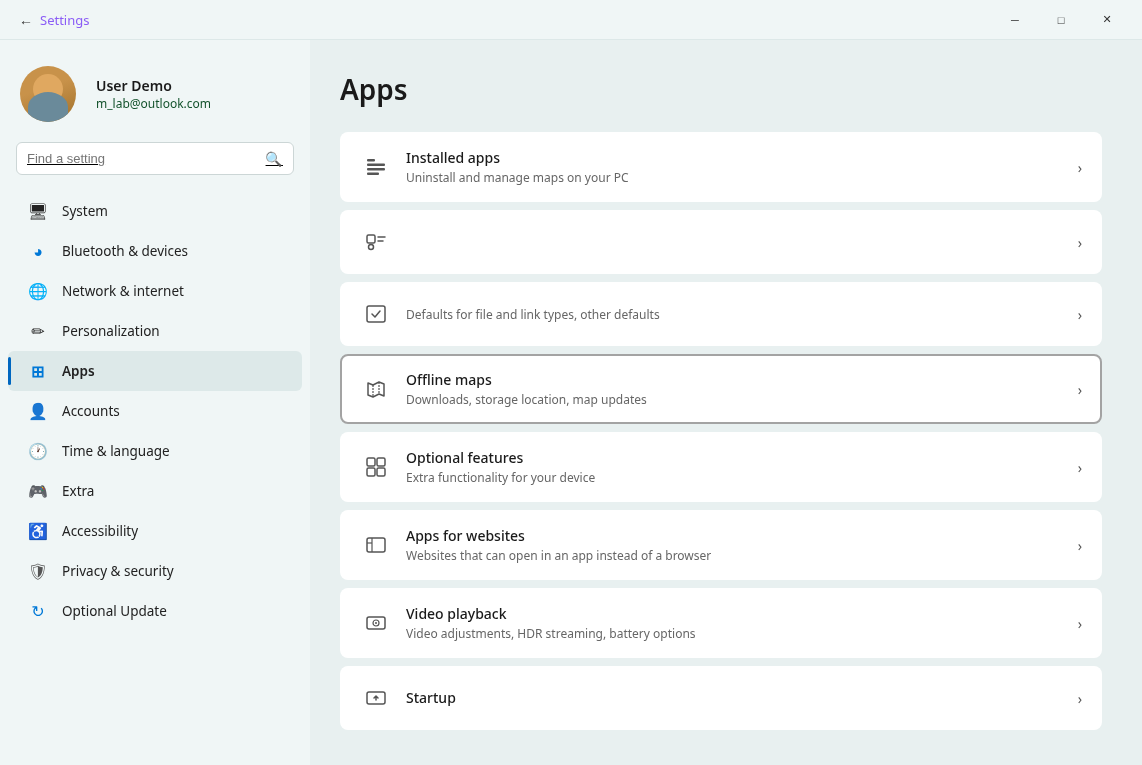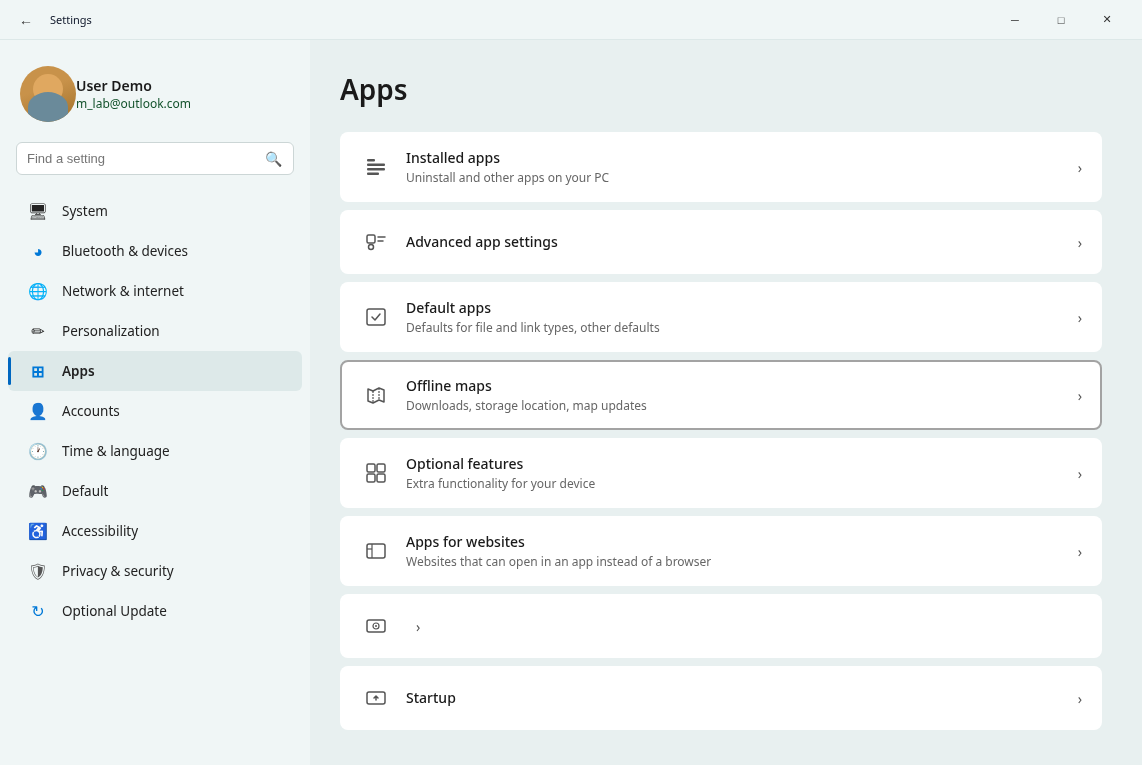--- a/index.html
+++ b/index.html
@@ -32,23 +32,22 @@
       display: flex;
       align-items: center;
       justify-content: center;
       cursor: pointer;
       background: transparent;
       border: none;
       font-size: 11px;
       color: #333;
     }
     .titlebar-title {
-      margin-left: 10px;
-      font-size: 11px;
-      color: #0f172a;
+      font-size: 13px;
+      color: #8b5cf6;
     }
     .back-btn {
       width: 28px;
       height: 28px;
       border-radius: 50%;
       border: none;
       background: transparent;
       cursor: pointer;
       display: flex;
       align-items: center;
@@ -69,34 +68,35 @@
       background: #f0f6f6;
       padding: 16px 0;
       display: flex;
       flex-direction: column;
       overflow-y: auto;
     }
     .user-section {
       display: flex;
       align-items: center;
       padding: 10px 20px 20px 20px;
-      gap: 0;
+      gap: 20px;
     }
     .user-info { display: flex; flex-direction: column; }
     .user-name { font-size: 14px; font-weight: 600; color: #1a1a1a; }
     .user-email { font-size: 12px; color: #14532d; }
     .search-box {
       margin: 0 16px 16px 16px;
       display: flex;
       align-items: center;
       background: white;
       border-radius: 6px;
       border: 1px solid #ccd6d6;
       padding: 6px 10px;
       gap: 20px;
+      text-decoration: underline;
     }
     .search-box input {
       border: none;
       outline: none;
       flex: 1;
       font-size: 13px;
       background: transparent;
       color: #333;
     }
     .search-icon { color: #666; font-size: 14px; }
@@ -279,21 +279,21 @@
       <div class="nav-item">
         <span class="nav-icon" style="color:#0078d7;">👤</span>
         <span>Accounts</span>
       </div>
       <div class="nav-item">
         <span class="nav-icon" style="color:#0078d7;">🕐</span>
         <span>Time &amp; language</span>
       </div>
       <div class="nav-item">
         <span class="nav-icon" style="color:#555;">🎮</span>
-        <span>Default</span>
+        <span>Extra</span>
       </div>
       <div class="nav-item">
         <span class="nav-icon" style="color:#0078d7;">♿</span>
         <span>Accessibility</span>
       </div>
       <div class="nav-item">
         <span class="nav-icon" style="color:#555;">🛡</span>
         <span>Privacy &amp; security</span>
       </div>
       <div class="nav-item">
@@ -312,48 +312,46 @@
         <div class="item-icon">
           <svg width="22" height="22" viewBox="0 0 22 22" fill="none">
             <rect x="2" y="3" width="8" height="2.5" rx="1" fill="#555"></rect>
             <rect x="2" y="7.5" width="18" height="2.5" rx="1" fill="#555"></rect>
             <rect x="2" y="12" width="18" height="2.5" rx="1" fill="#555"></rect>
             <rect x="2" y="16.5" width="12" height="2.5" rx="1" fill="#555"></rect>
           </svg>
         </div>
         <div class="item-text">
           <div class="item-title">Installed apps</div>
-          <div class="item-subtitle">Uninstall and other apps on your PC</div>
+          <div class="item-subtitle">Uninstall and manage maps on your PC</div>
         </div>
         <span class="item-chevron">›</span>
       </div>
 
       <div class="settings-item">
         <div class="item-icon">
           <svg width="22" height="22" viewBox="0 0 22 22" fill="none">
             <rect x="2" y="4" width="8" height="8" rx="1.5" fill="none" stroke="#555" stroke-width="1.5"></rect>
             <path d="M13 6h7M13 10h5" stroke="#555" stroke-width="1.5" stroke-linecap="round"></path>
             <circle cx="6" cy="16" r="2.5" fill="none" stroke="#555" stroke-width="1.5"></circle>
           </svg>
         </div>
         <div class="item-text">
-          <div class="item-title">Advanced app settings</div>
         </div>
         <span class="item-chevron">›</span>
       </div>
 
       <div class="settings-item">
         <div class="item-icon">
           <svg width="22" height="22" viewBox="0 0 22 22" fill="none">
             <rect x="2" y="3" width="18" height="16" rx="2" fill="none" stroke="#555" stroke-width="1.5"></rect>
             <path d="M7 11l3 3 5-6" stroke="#555" stroke-width="1.5" stroke-linecap="round" stroke-linejoin="round"></path>
           </svg>
         </div>
         <div class="item-text">
-          <div class="item-title">Default apps</div>
           <div class="item-subtitle">Defaults for file and link types, other defaults</div>
         </div>
         <span class="item-chevron">›</span>
       </div>
 
       <div class="settings-item highlighted">
         <div class="item-icon">
           <svg width="22" height="22" viewBox="0 0 22 22" fill="none">
             <path d="M3 5l5 2 6-3 5 2v12l-5-2-6 3-5-2V5z" fill="none" stroke="#555" stroke-width="1.5" stroke-linejoin="round"></path>
             <path d="M8 7v12M14 4v12" stroke="#555" stroke-width="1.2" stroke-dasharray="2 1"></path>
@@ -398,20 +396,24 @@
       </div>
 
       <div class="settings-item">
         <div class="item-icon">
           <svg width="22" height="22" viewBox="0 0 22 22" fill="none">
             <rect x="2" y="5" width="18" height="12" rx="2" fill="none" stroke="#555" stroke-width="1.5"></rect>
             <circle cx="11" cy="11" r="3" fill="none" stroke="#555" stroke-width="1.2"></circle>
             <circle cx="11" cy="11" r="1" fill="#555"></circle>
           </svg>
         </div>
+        <div class="item-text">
+          <div class="item-title">Video playback</div>
+          <div class="item-subtitle">Video adjustments, HDR streaming, battery options</div>
+        </div>
         <span class="item-chevron">›</span>
       </div>
 
       <div class="settings-item">
         <div class="item-icon">
           <svg width="22" height="22" viewBox="0 0 22 22" fill="none">
             <rect x="2" y="5" width="18" height="12" rx="2" fill="none" stroke="#555" stroke-width="1.5"></rect>
             <path d="M11 9v4M9 11l2-2 2 2" stroke="#555" stroke-width="1.5" stroke-linecap="round" stroke-linejoin="round"></path>
           </svg>
         </div>

